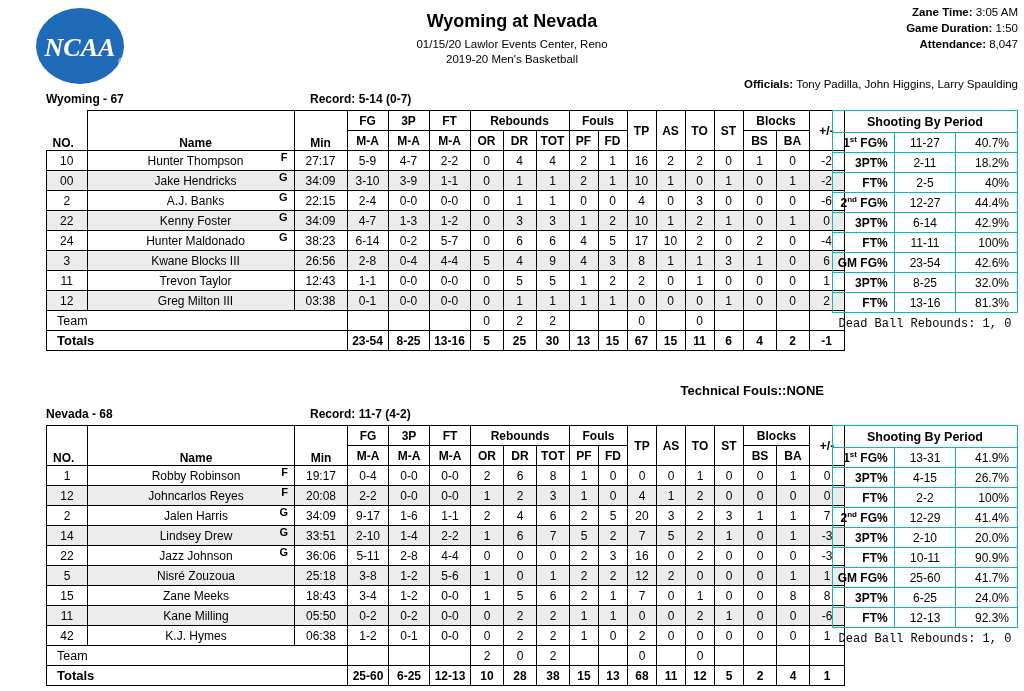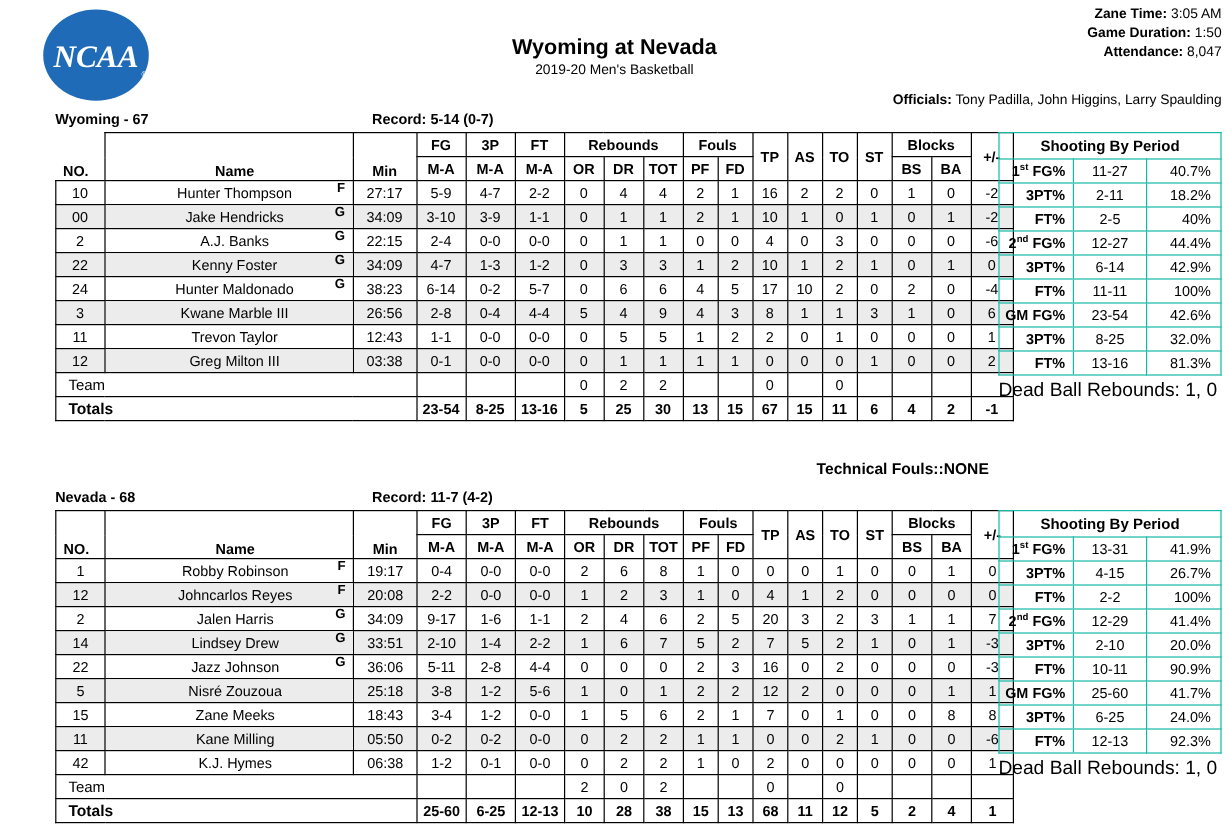--- a/index.html
+++ b/index.html
@@ -17,21 +17,21 @@
   
   .header{position:relative;height:92px;}
   .logo{
     position:absolute;left:34px;top:6px;width:92px;height:80px;
   }
   .logo svg{display:block;}
   .hdr-center{
     position:absolute;left:0;right:0;top:6px;text-align:center;
   }
   .hdr-line1{font-size:12.5px;}
-  .hdr-title{font-size:18px;font-weight:bold;margin-top:23px;}
+  .hdr-title{font-size:18px;font-weight:bold;margin-top:5px;}
   .hdr-line3{font-size:11.5px;margin-top:6px;}
   .hdr-line4{font-size:11.5px;margin-top:3px;}
   .hdr-right{
     position:absolute;right:6px;top:4px;text-align:right;font-size:11.5px;line-height:16px;
   }
   .hdr-right b{font-weight:bold;}
   .officials{
     position:absolute;right:6px;top:78px;font-size:11.5px;text-align:right;
   }
   .officials b{font-weight:bold;}
@@ -95,21 +95,21 @@
     text-align:center;
   }
   table.shoot .title{font-weight:bold;font-size:12.5px;height:21px;}
   table.shoot .lbl{
     width:70px;text-align:right;padding-right:6px !important;font-weight:bold;
     border-right:none;
   }
   table.shoot .lbl sup{font-size:8px;vertical-align:super;}
   table.shoot .val{width:62px;}
   table.shoot .pct{width:54px;text-align:right;padding-right:8px !important;}
-  .deadball{font-size:16px;text-align:left;margin-top:4px;}
+  .deadball{font-size:12px;text-align:center;margin-top:4px;font-family:Liberation Mono, monospace;}
 
   .tech{
     text-align:right;font-weight:bold;font-size:13px;
   }
 </style>
 </head>
 <body>
 
 <div class="wrap">
 
@@ -117,20 +117,21 @@
     <div class="logo">
       <svg width="92" height="80" viewBox="0 0 92 80">
         <ellipse cx="46" cy="40" rx="44" ry="38" fill="#1f6bb8"></ellipse>
         <text x="46" y="50" text-anchor="middle" font-family="Liberation Serif, serif" font-style="italic" font-weight="bold" font-size="26" fill="#ffffff">NCAA</text>
         <text x="84" y="58" font-family="Liberation Sans, sans-serif" font-size="7" fill="#ffffff">®</text>
       </svg>
     </div>
 
     <div class="hdr-center">
       <div class="hdr-title">Wyoming at Nevada</div>
+      <div class="hdr-line3">01/15/20 Lawlor Events Center, Reno</div>
       <div class="hdr-line4">2019-20 Men's Basketball</div>
     </div>
 
     <div class="hdr-right">
       <div>
         <b>Zane Time:</b>
         <span>3:05 AM</span>
       </div>
       <div>
         <b>Game Duration:</b>
@@ -283,21 +284,21 @@
               <td class="tp-col">17</td>
               <td class="tp-col">10</td>
               <td class="tp-col">2</td>
               <td class="tp-col">0</td>
               <td class="blk-col">2</td>
               <td class="blk-col">0</td>
               <td class="pm-col">-4</td>
             </tr>
             <tr class="alt">
               <td class="no-col">3</td>
-              <td class="name-col row-name">Kwane Marble III</td>
+              <td class="name-col row-name">Kwane Blocks III</td>
               <td class="min-col">26:56</td>
               <td class="st-col">2-8</td>
               <td class="st-col">0-4</td>
               <td class="st-col">4-4</td>
               <td class="reb-col">5</td>
               <td class="reb-col">4</td>
               <td class="reb-col">9</td>
               <td class="foul-col">4</td>
               <td class="foul-col">3</td>
               <td class="tp-col">8</td>

